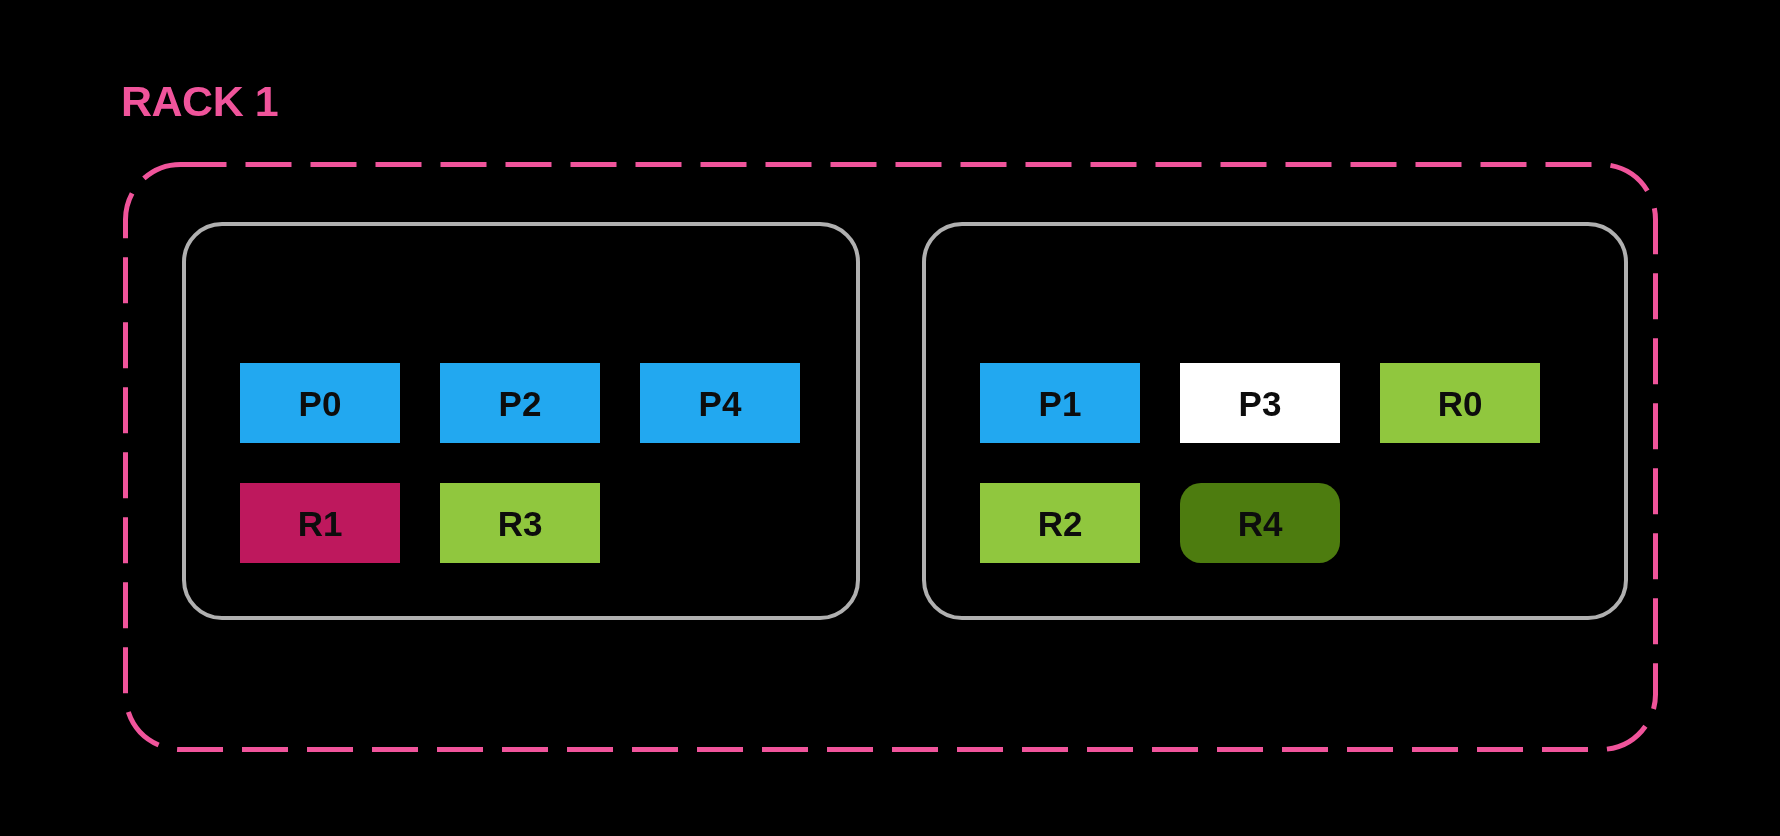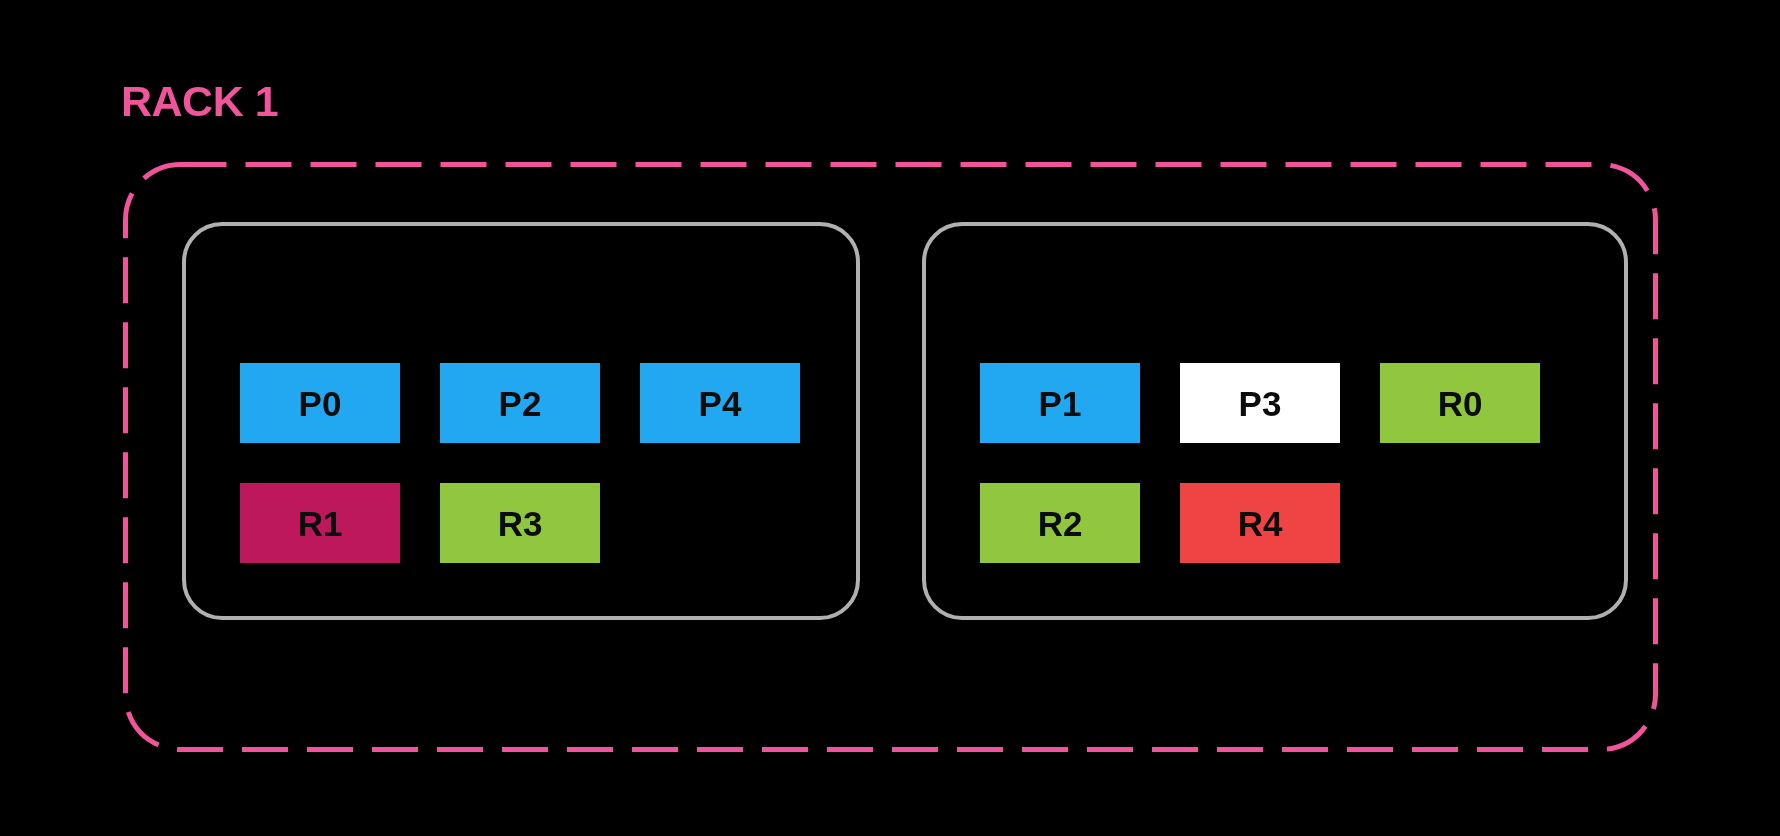--- a/index.html
+++ b/index.html
@@ -88,16 +88,16 @@
     <div class="node row0 col2" style="background-color: rgb(34, 168, 240);">P4</div>
     <div class="node row1 col0" style="background-color: #be185d;">R1</div>
     <div class="node row1 col1" style="background-color: rgb(144, 199, 62); text-align: right;">R3</div>
   </div>
 
   <div class="frame frame-right">
     <div class="node row0 col0" style="background-color: rgb(34, 168, 240);">P1</div>
     <div class="node row0 col1" style="background-color: #ffffff;">P3</div>
     <div class="node row0 col2" style="background-color: rgb(144, 199, 62);">R0</div>
     <div class="node row1 col0" style="background-color: rgb(144, 199, 62);">R2</div>
-    <div class="node row1 col1" style="background-color: #ef4444;">R4</div>
+    <div class="node row1 col1" style="background-color: #4d7c0f; border-radius: 21px;">R4</div>
   </div>
 
 </div>
 
 </body></html>

